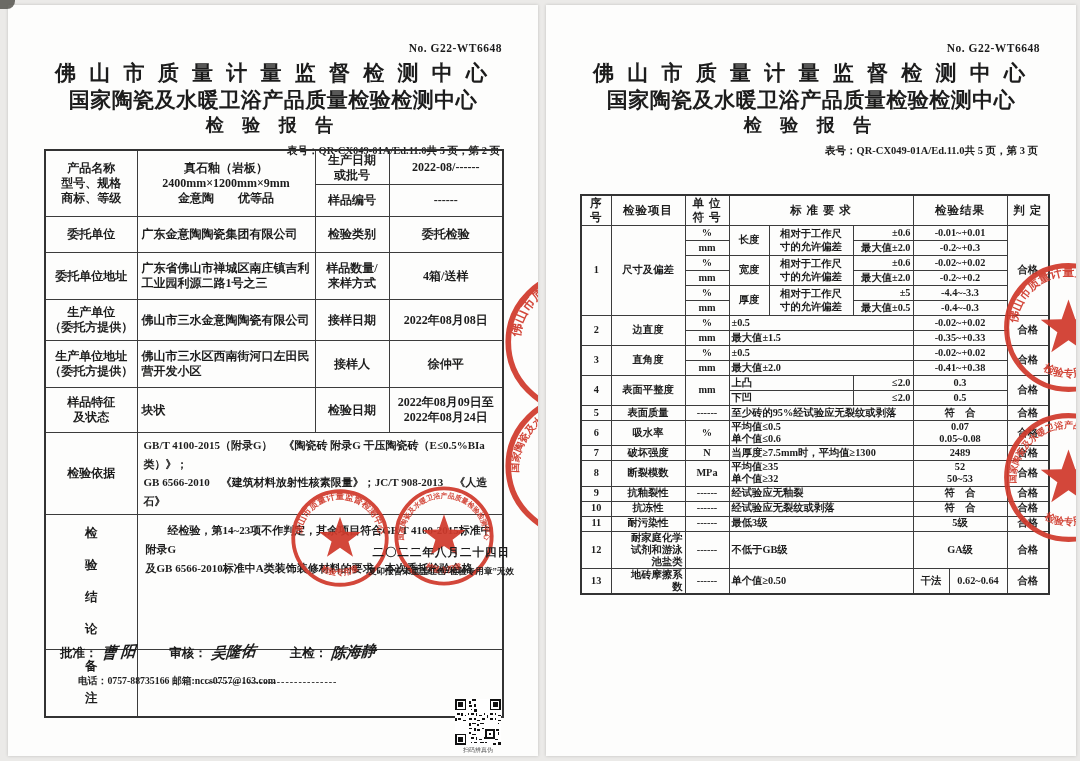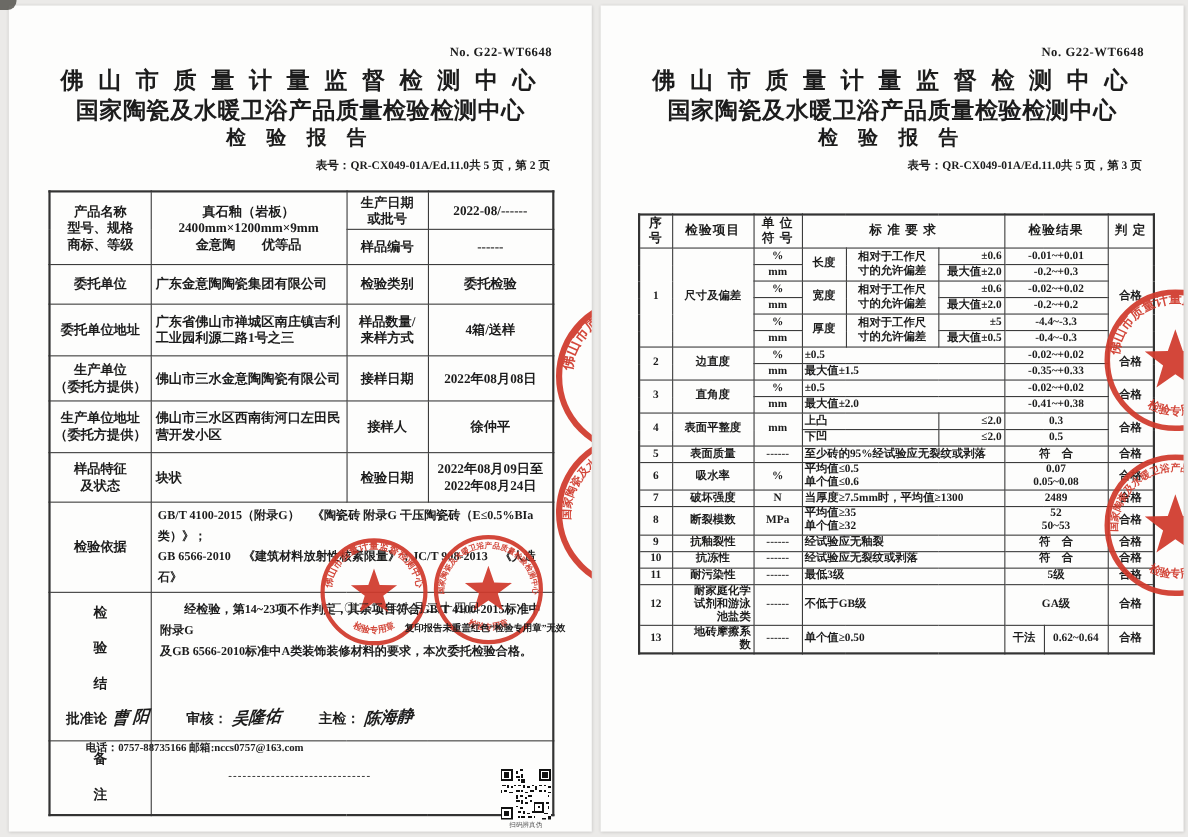--- a/index.html
+++ b/index.html
@@ -18,42 +18,42 @@
   .l3{top:108px;font-size:18px;letter-spacing:7px}
   .meta{position:absolute;top:139px;left:44px;right:38px;display:flex;
         justify-content:flex-end;font-size:10.5px;font-weight:bold}
   table{border-collapse:collapse;table-layout:fixed;position:absolute;background:transparent}
   td{border:1.5px solid #3c3c3c;font-weight:bold;text-align:center;vertical-align:middle;
      padding:1px 3px;line-height:1.25;overflow:hidden}
   .pre{white-space:pre-line}
   .tl{text-align:left;padding-left:4px}
   .tl2{text-align:right;padding-left:4px}
   .dash{font-size:8px;letter-spacing:0}
-  #info-table{left:36px;top:168px;width:458px;font-size:12px;border:2px solid #333}
+  #info-table{left:36px;top:144px;width:458px;font-size:12px;border:2px solid #333}
   #info-table tbody tr:nth-child(1) td{height:31px}
   #info-table tbody tr:nth-child(2) td{height:29px}
   #info-table tbody tr:nth-child(3) td{height:33px}
   #info-table tbody tr:nth-child(4) td{height:44px}
   #info-table tbody tr:nth-child(5) td{height:38px}
   #info-table tbody tr:nth-child(6) td{height:44px}
   #info-table tbody tr:nth-child(7) td{height:42px}
   #info-table tbody tr:nth-child(8) td{height:47px}
   #info-table tbody tr:nth-child(9) td{height:122px}
   #info-table tbody tr:nth-child(10) td{height:50px}
   .vlab{white-space:pre-line;line-height:2.55;font-size:12.5px}
   .basis{font-size:11px;line-height:1.7;padding:3px 6px}
   .concl{font-size:11px;line-height:1.75;vertical-align:top;padding:6px 8px;text-align:left}
   .remark{font-size:10px;letter-spacing:1px;padding-left:70px;color:#2a2a2a}
   #result-table{left:34px;top:189px;width:468px;border:2px solid #333}
   #result-table td{font-size:10.3px;padding:0 2px;height:14px;line-height:1.18}
   #result-table .hd{font-size:11.5px;height:29px;letter-spacing:1px}
   .stamp-layer{position:absolute;inset:0;pointer-events:none;z-index:5}
   .stamp{position:absolute;opacity:.93}
-  .stamp-date{position:absolute;left:292px;top:540px;width:210px;text-align:left;
-              font-size:11.5px;font-weight:normal;letter-spacing:1px;z-index:7}
+  .stamp-date{position:absolute;left:292px;top:540px;width:210px;text-align:right;
+              font-size:11.5px;font-weight:bold;letter-spacing:1px;z-index:7}
   .stamp-warn{position:absolute;left:286px;top:561px;width:220px;text-align:right;
               font-size:8.6px;font-weight:bold;z-index:7}
   .sigs{position:absolute;left:52px;top:638px;width:430px;display:flex;gap:34px;
         font-size:12.5px;font-weight:bold;align-items:flex-end}
   .sig{font-style:italic;font-weight:bold;font-size:15px;display:inline-block;
        transform:rotate(-4deg) skewX(-8deg);margin-left:4px}
   .addr{position:absolute;left:70px;top:668px;font-size:9.8px;font-weight:bold;
         line-height:1.65;color:#222}
   .qrwrap{position:absolute;right:36px;top:694px;width:48px;text-align:center}
   .qrwrap svg{display:block;width:46px;height:46px;margin:0 auto}

